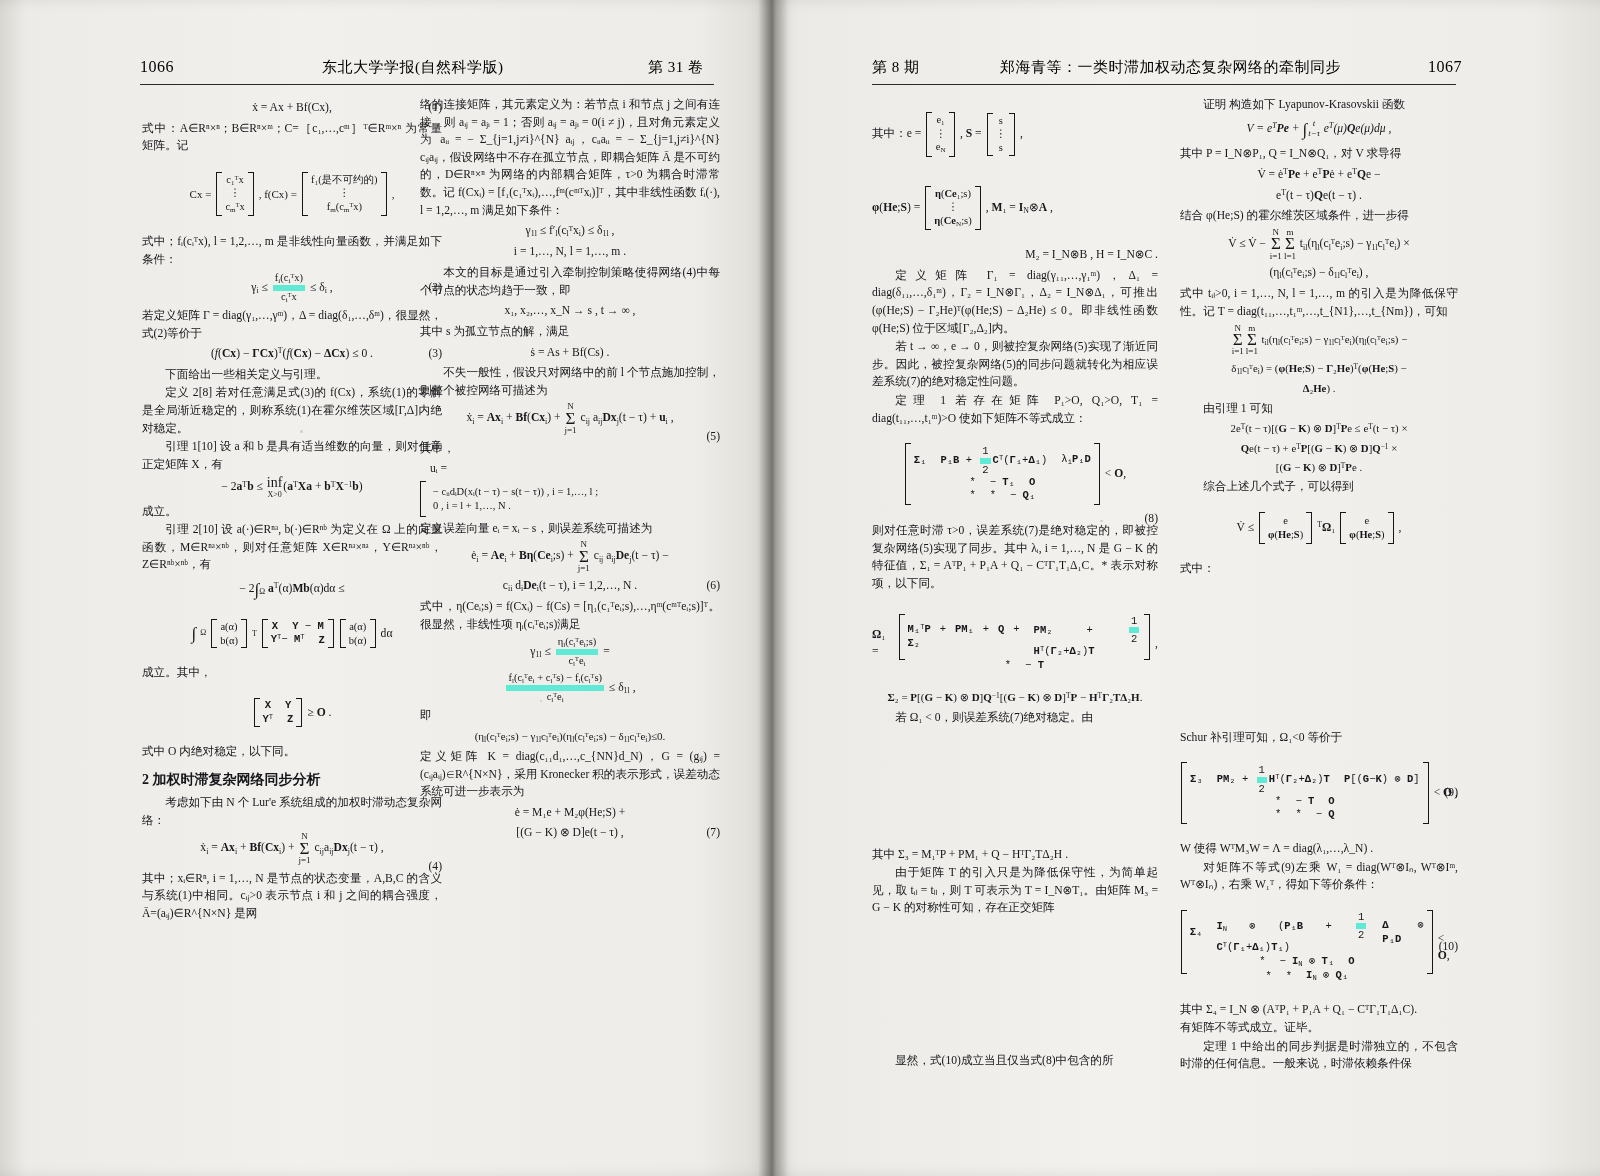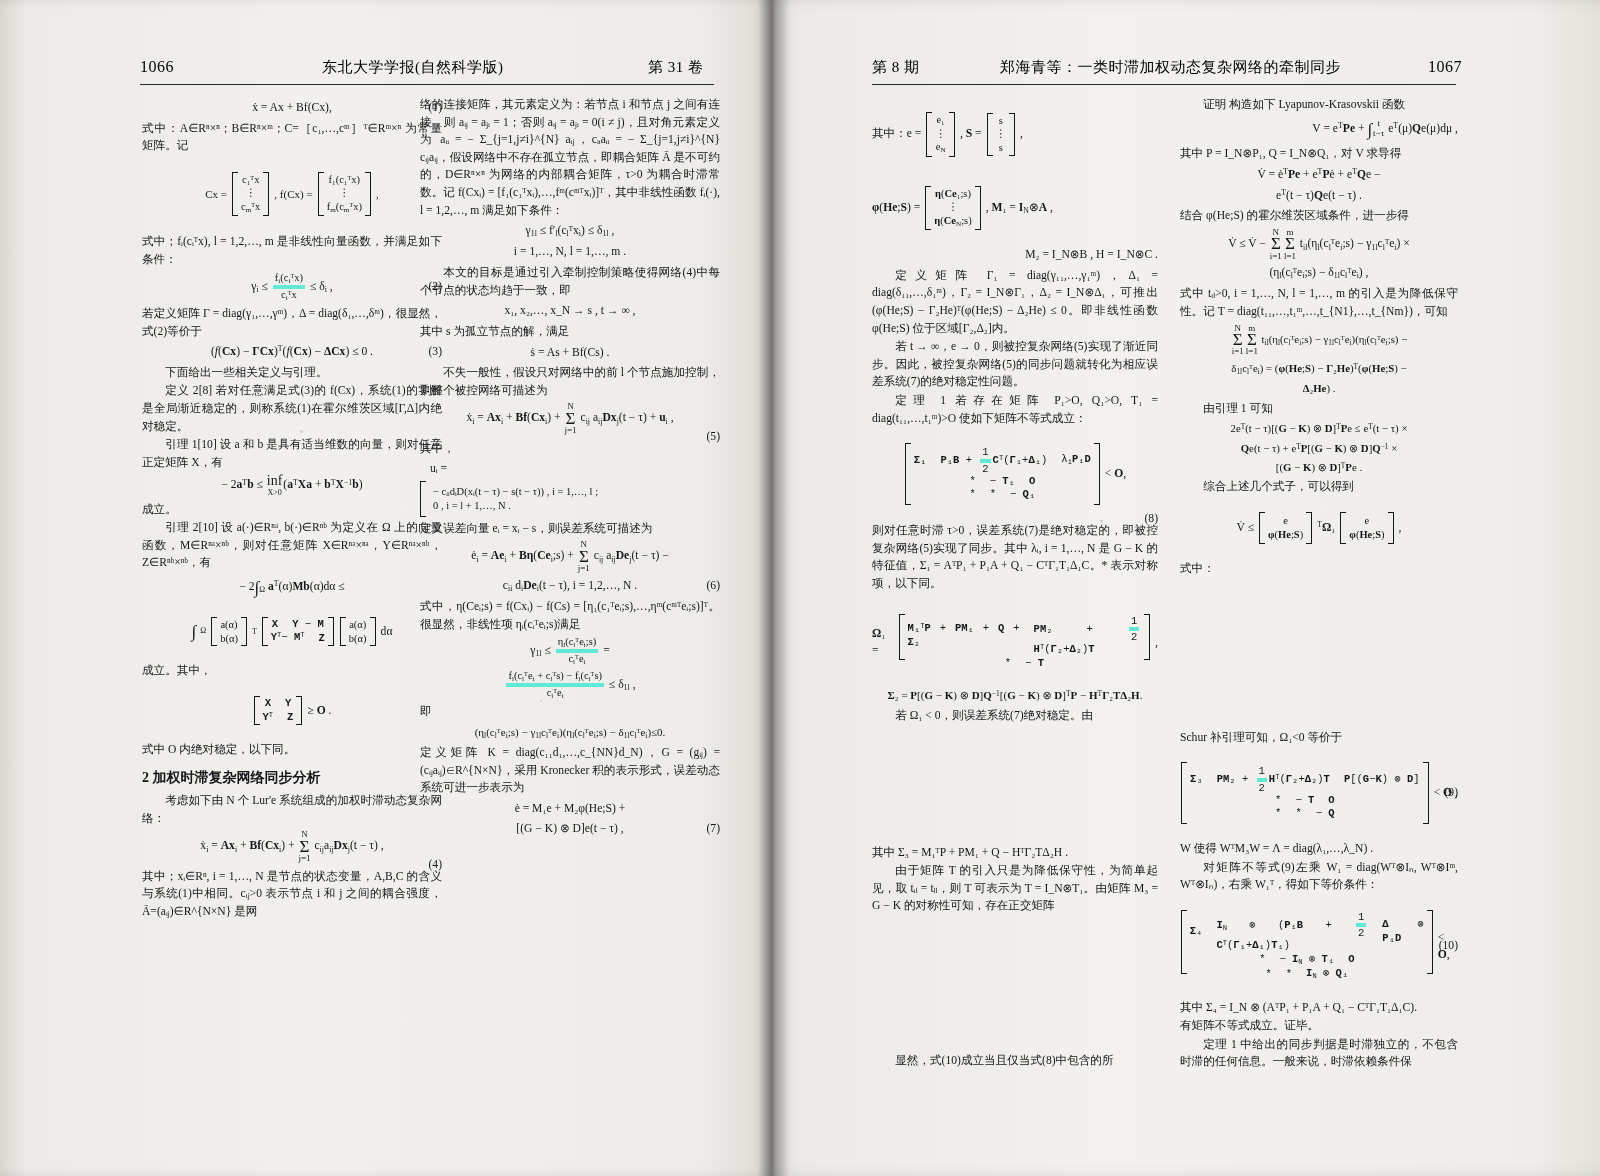--- a/index.html
+++ b/index.html
@@ -92,21 +92,21 @@
   }
   .frac {
     display: inline-flex;
     flex-direction: column;
     align-items: center;
     vertical-align: middle;
     font-size: 10.5px;
     line-height: 1.15;
     margin: 0 2px;
   }
-  .frac .num { border-bottom: 4px solid #5eead4; padding: 0 2px; }
+  .frac .num { border-bottom: 6px solid #5eead4; padding: 0 2px; }
   .frac .den { padding: 0 2px; }
   .mat {
     display: inline-flex;
     align-items: center;
     vertical-align: middle;
     margin: 13px 1px;
   }
   .brk {
     display: inline-block;
     width: 5px;
@@ -172,21 +172,21 @@
             <span>c₁ᵀx</span>
             <span>⋮</span>
             <span>c<sub>m</sub>ᵀx</span>
           </span>
           <span class="brk r"></span>
         </span>
       <span style="font-size:11px;">, f(Cx) =</span>
       <span class="mat">
           <span class="brk l"></span>
           <span class="matinner">
-            <span>f₁(c₁ᵀx)</span>
+            <span>f₁(是不可约的)</span>
             <span>⋮</span>
             <span>f<sub>m</sub>(c<sub>m</sub>ᵀx)</span>
           </span>
           <span class="brk r"></span>
         </span>
       <span style="font-size:11px;">,</span>
     </div>
     <p>式中；fᵢ(cᵢᵀx), l = 1,2,…, m 是非线性向量函数，并满足如下条件：</p>
     <div class="eq">
       <span style="flex:1; text-align:center;">γ<sub>i</sub> ≤ <span class="frac">
@@ -466,21 +466,21 @@
     </div>
     <p class="ind">若 Ω₁ &lt; 0，则误差系统(7)绝对稳定。由</p>
     <div style="height:118px;"></div>
     <p>其中 Σ₃ = M₁ᵀP + PM₁ + Q − HᵀΓ₂TΔ₂H .</p>
     <p class="ind">由于矩阵 T 的引入只是为降低保守性，为简单起见，取 tᵢₗ = tₗₗ，则 T 可表示为 T = I_N⊗T₁。由矩阵 M₃ = G − K 的对称性可知，存在正交矩阵</p>
   </div>
 
   <div class="col r" style="left:1180px; top:96px; width:278px;">
     <p class="ind">证明   构造如下 Lyapunov-Krasovskii 函数</p>
     <div class="eq">
-      <span style="flex:1; text-align:right;">V = e<sup>T</sup><b>Pe</b> + <span class="intg">∫</span><span class="sum">
+      <span style="flex:1; text-align:center;font-style:italic;">V = e<sup>T</sup><b>Pe</b> + <span class="intg">∫</span><span class="sum">
             <span>t</span>
             <span></span>
             <span>t−τ</span>
           </span> e<sup>T</sup>(μ)<b>Q</b>e(μ)dμ ,</span>
     </div>
     <p>其中 P = I_N⊗P₁, Q = I_N⊗Q₁，对 V 求导得</p>
     <div class="eq">
       <span style="flex:1; text-align:center;">V̇ = ė<sup>T</sup><b>Pe</b> + e<sup>T</sup><b>P</b>ė + e<sup>T</sup><b>Q</b>e −</span>
     </div>
     <div class="eq">

